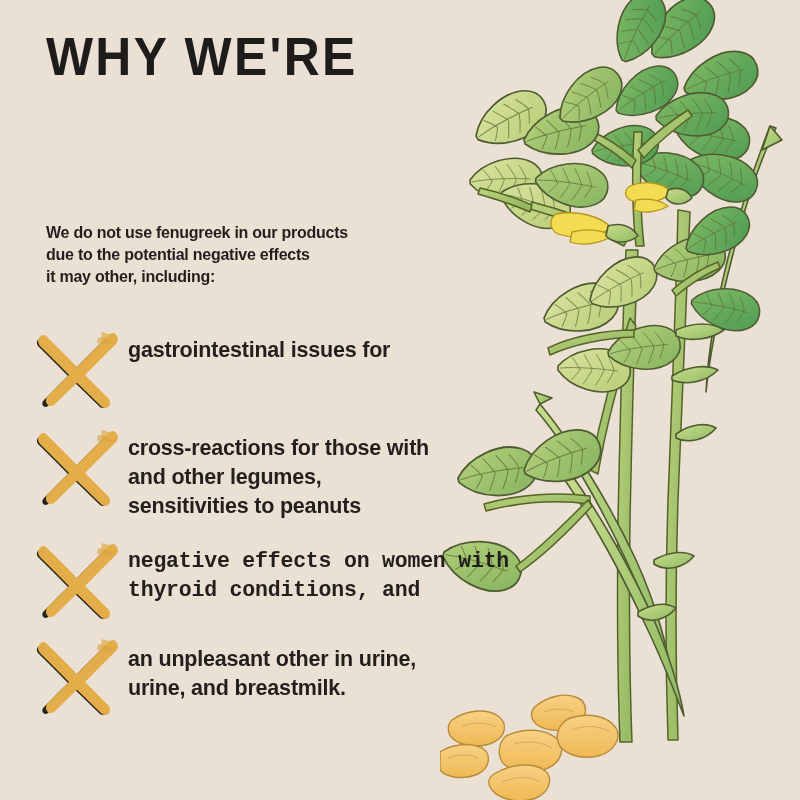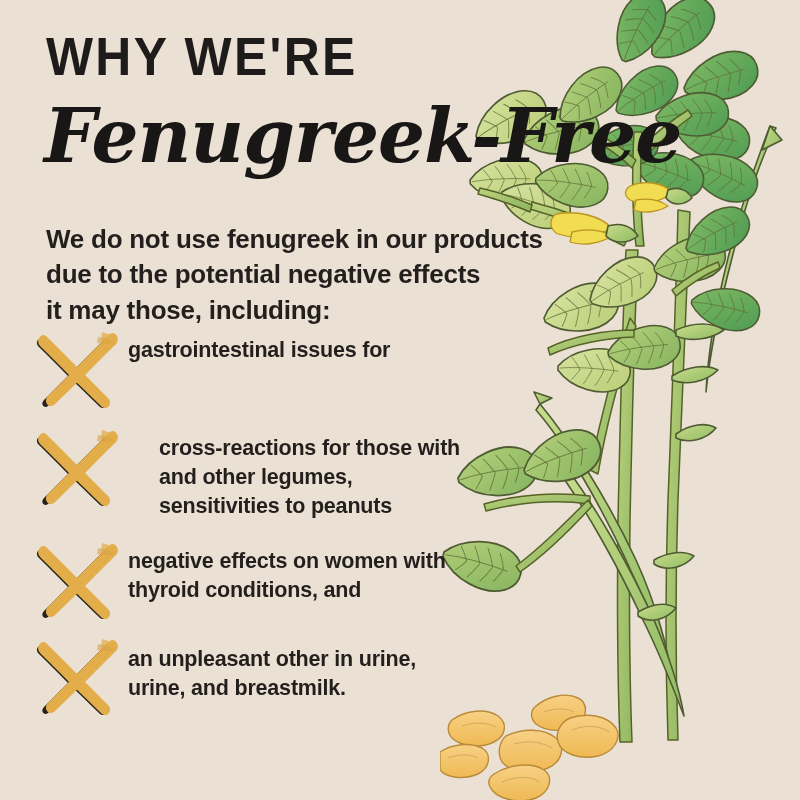--- a/index.html
+++ b/index.html
@@ -39,21 +39,21 @@
     font-family:"DejaVu Serif", serif;
     font-style:italic;
     font-weight:700;
     font-size:74px;
     fill:#191715;
     letter-spacing:-1px;
   }
 
   .lede{
     position:absolute;left:46px;top:222px;width:500px;
-    font-size:26px;
+    font-size:16px;
     font-weight:700;
     line-height:1.36;
     color:#231F1D;
     letter-spacing:-0.25px;
   }
   .lede div{white-space:nowrap;}
 
   
   #bullets{position:absolute;left:0;top:330px;width:540px;}
   .bullet{position:relative;display:flex;align-items:flex-start;}
@@ -68,22 +68,22 @@
     font-size:21.5px;
     font-weight:700;
     line-height:1.34;
     color:#231F1D;
     letter-spacing:-0.2px;
     padding-top:6px;
   }
   .bullet .btext div{white-space:nowrap;}
 
   .b0{height:98px;}
-  .b1{height:113px;padding-left:31px;}
-  .b2{height:98px;}
+  .b1{height:113px;}
+  .b2{height:98px;font-family:Liberation Mono, monospace;}
   .b3{height:98px;}
 
   .b0 .mark{top:-2px;}
   .b1 .mark{top:-2px;}
   .b2 .mark{top:-2px;}
   .b3 .mark{top:-4px;}
 </style>
 </head>
 <body>
 
@@ -239,30 +239,25 @@
         <path class="sd" d="M54,774 C70,764 92,762 104,770 C114,777 110,792 96,798 C80,804 60,800 52,790 C47,784 48,778 54,774 Z"></path>
         <path class="sdv" d="M62,782 C76,776 90,776 100,782"></path>
       </g>
     </svg>
   </div>
 
   <div id="content">
 
     <div class="kicker">WHY WE'RE</div>
 
-    <div class="script-wrap">
-      <svg viewBox="0 0 470 90" xmlns="http://www.w3.org/2000/svg">
-        <text class="script-text" x="0" y="66">Fenugreek-Free</text>
-      </svg>
-    </div>
 
     <div class="lede">
       <div>We do not use fenugreek in our products</div>
       <div>due to the potential negative effects</div>
-      <div>it may those, including:</div>
+      <div>it may other, including:</div>
     </div>
 
     <div id="bullets">
 
       <div class="bullet b0">
         <div class="mark">
           <svg viewBox="0 0 86 86" xmlns="http://www.w3.org/2000/svg">
             <path d="M10,12 C26,28 50,52 72,74 C76,78 72,82 68,79 C46,58 22,34 6,18 C3,14 7,9 10,12 Z" fill="#25221C"></path>
             <path d="M74,10 C58,26 34,50 12,72 C8,76 12,81 16,78 C38,57 62,33 78,17 C81,13 77,7 74,10 Z" fill="#25221C"></path>
             <path d="M14,8 C30,24 54,48 76,70 C81,75 76,83 70,79 C48,58 24,34 8,18 C3,13 9,4 14,8 Z" fill="#E3AE4A"></path>

